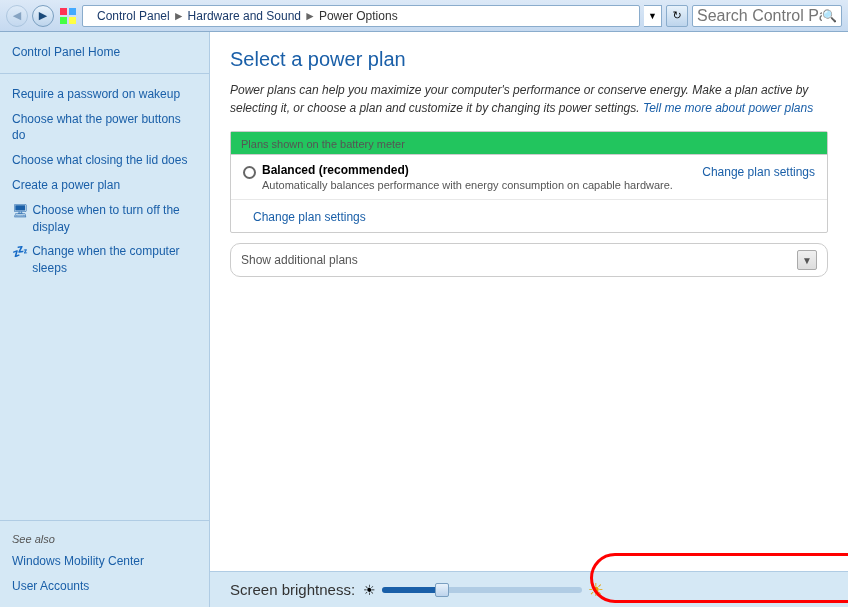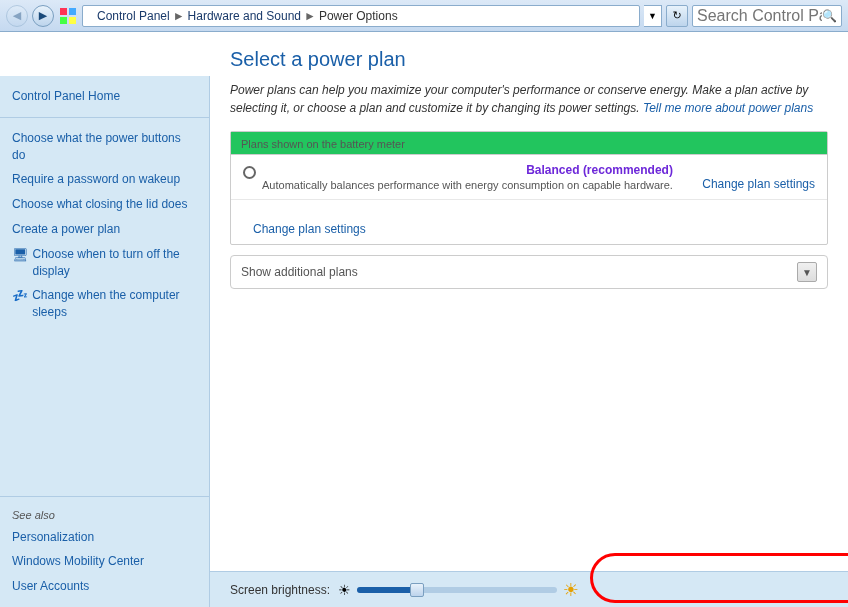--- a/index.html
+++ b/index.html
@@ -82,21 +82,20 @@
     }
 
     
     .sidebar {
       width: 210px;
       background: #d5e8f5;
       border-right: 1px solid #b0cce4;
       padding: 8px 0;
       display: flex;
       flex-direction: column;
-      margin-top: 44px;
     }
     .sidebar-nav { flex: 1; }
     .sidebar-item {
       padding: 4px 12px;
       color: #1a5fa8;
       cursor: pointer;
       font-size: 12px;
       line-height: 1.4;
       display: flex;
       align-items: flex-start;
@@ -170,30 +169,30 @@
       cursor: pointer;
     }
     .plan-radio.selected { border-color: #1a5fa8; }
     .plan-radio.selected::after {
       content: '';
       width: 7px; height: 7px;
       background: #1a5fa8;
       border-radius: 50%;
     }
     .plan-info {}
-    .plan-name { font-size: 12px; font-weight: bold; color: #6d28d9; text-align: right; }
+    .plan-name { font-size: 12px; font-weight: bold; color: #000000; }
     .plan-desc { font-size: 11px; color: #555; margin-top: 2px; text-align: right; }
-    .plan-link { color: #1a5fa8; font-size: 12px; cursor: pointer; white-space: nowrap; margin-left: 10px; margin-top: 14px; }
+    .plan-link { color: #1a5fa8; font-size: 12px; cursor: pointer; white-space: nowrap; margin-left: 10px; margin-top: 2px; }
 
     
     .additional-plans {
       display: flex;
       align-items: center;
       border: 1px solid #ccc;
-      border-radius: 4px;
+      border-radius: 10px;
       padding: 6px 10px;
       cursor: pointer;
       color: #555;
       font-size: 12px;
       justify-content: space-between;
     }
     .chevron-down {
       width: 20px; height: 20px;
       border: 1px solid #aaa;
       border-radius: 2px;
@@ -207,21 +206,21 @@
     .brightness-bar {
       position: absolute;
       bottom: 0; left: 0; right: 0;
       background: #d5e8f5;
       border-top: 1px solid #b0cce4;
       height: 36px;
       display: flex;
       align-items: center;
       padding: 0 20px;
     }
-    .brightness-label { font-size: 12px; color: #333; margin-right: 8px; }
+    .brightness-label { font-size: 15px; color: #333; margin-right: 8px; }
     .brightness-slider-container {
       flex: 1;
       max-width: 200px;
       position: relative;
       height: 6px;
       background: #b0cce4;
       border-radius: 3px;
       margin: 0 6px;
     }
     .brightness-slider-fill {
@@ -290,47 +289,44 @@
 
   <div class="sidebar">
     <div class="sidebar-nav">
 
       <div class="sidebar-item">
         <span>Control Panel Home</span>
       </div>
       <hr class="sidebar-divider">
 
       <div class="sidebar-item">
+        <span>Require a password on wakeup</span>
+      </div>
+      <div class="sidebar-item">
         <span>Choose what the power buttons do</span>
-      </div>
-      <div class="sidebar-item">
-        <span>Require a password on wakeup</span>
       </div>
       <div class="sidebar-item">
         <span>Choose what closing the lid does</span>
       </div>
       <div class="sidebar-item">
         <span>Create a power plan</span>
       </div>
       <div class="sidebar-item">
         <span style="font-size:13px;">🖥</span>
         <span>Choose when to turn off the display</span>
       </div>
       <div class="sidebar-item">
         <span style="font-size:13px;">💤</span>
         <span>Change when the computer sleeps</span>
       </div>
     </div>
 
     <div style="margin-top: auto;">
       <hr class="sidebar-divider">
       <div class="see-also-label">See also</div>
-      <div class="sidebar-item">
-        <span>Personalization</span>
-      </div>
       <div class="sidebar-item">
         <span>Windows Mobility Center</span>
       </div>
       <div class="sidebar-item">
         <span>User Accounts</span>
       </div>
     </div>
   </div>
 
   <div class="content">

